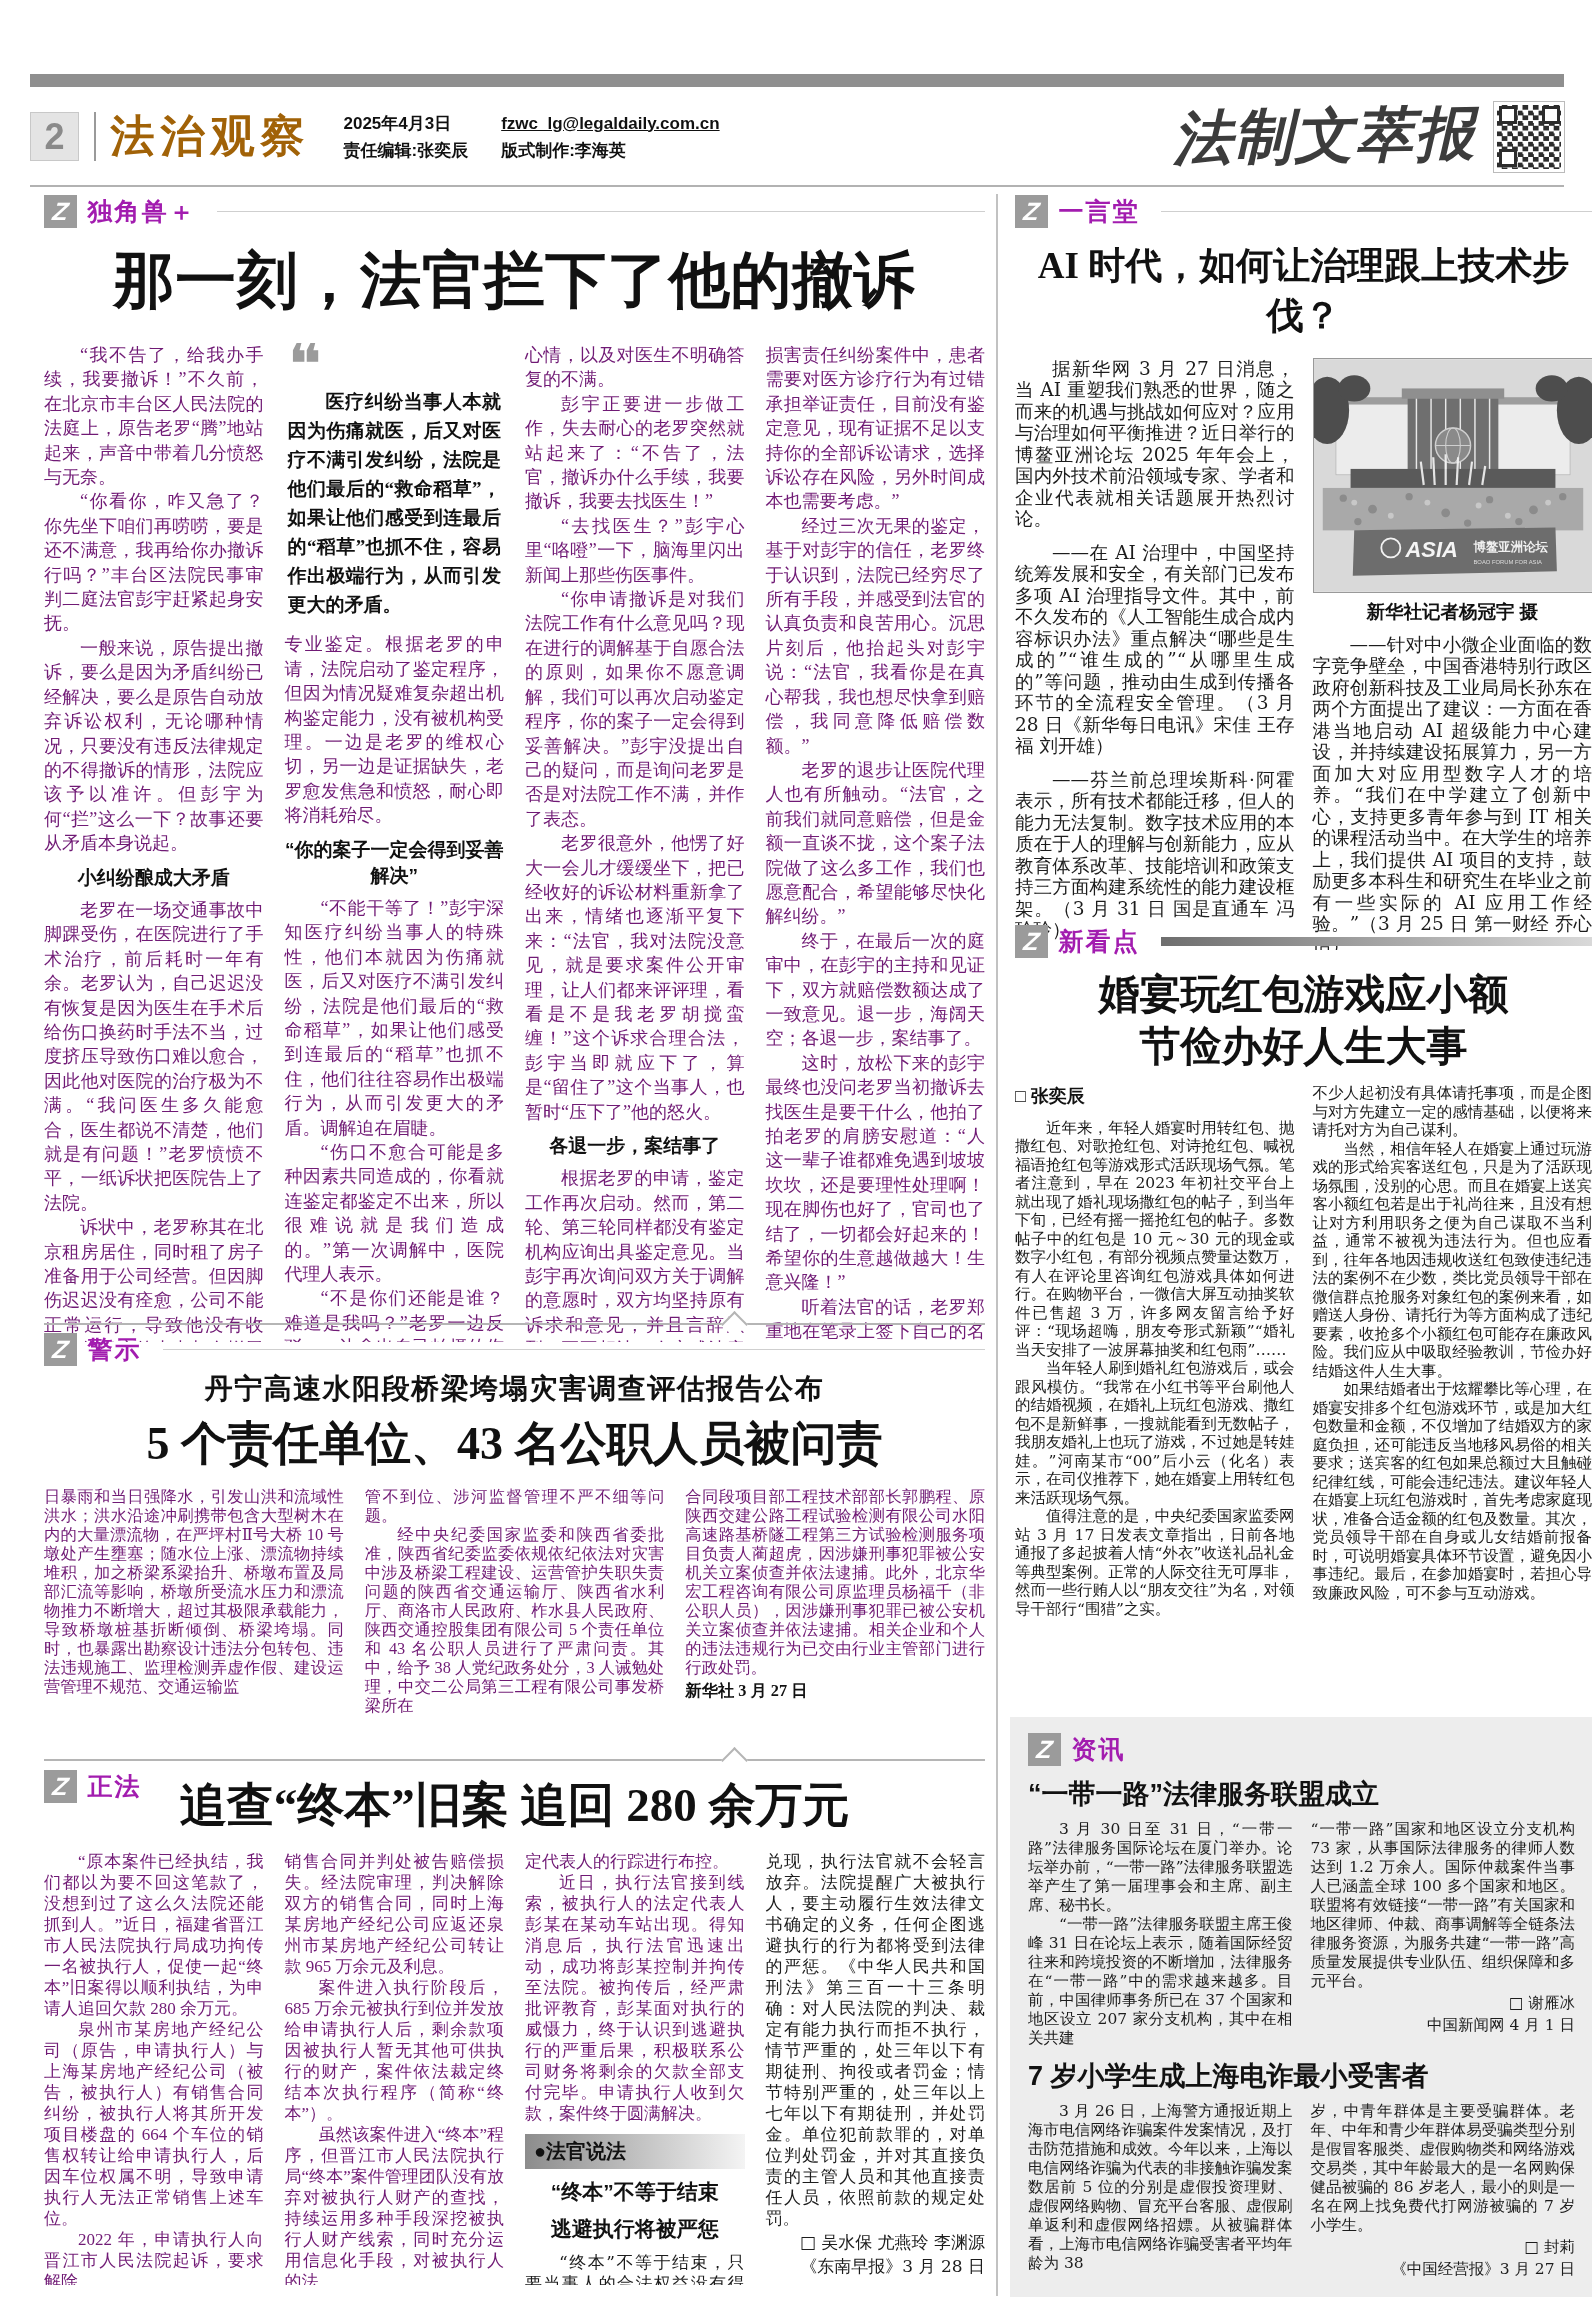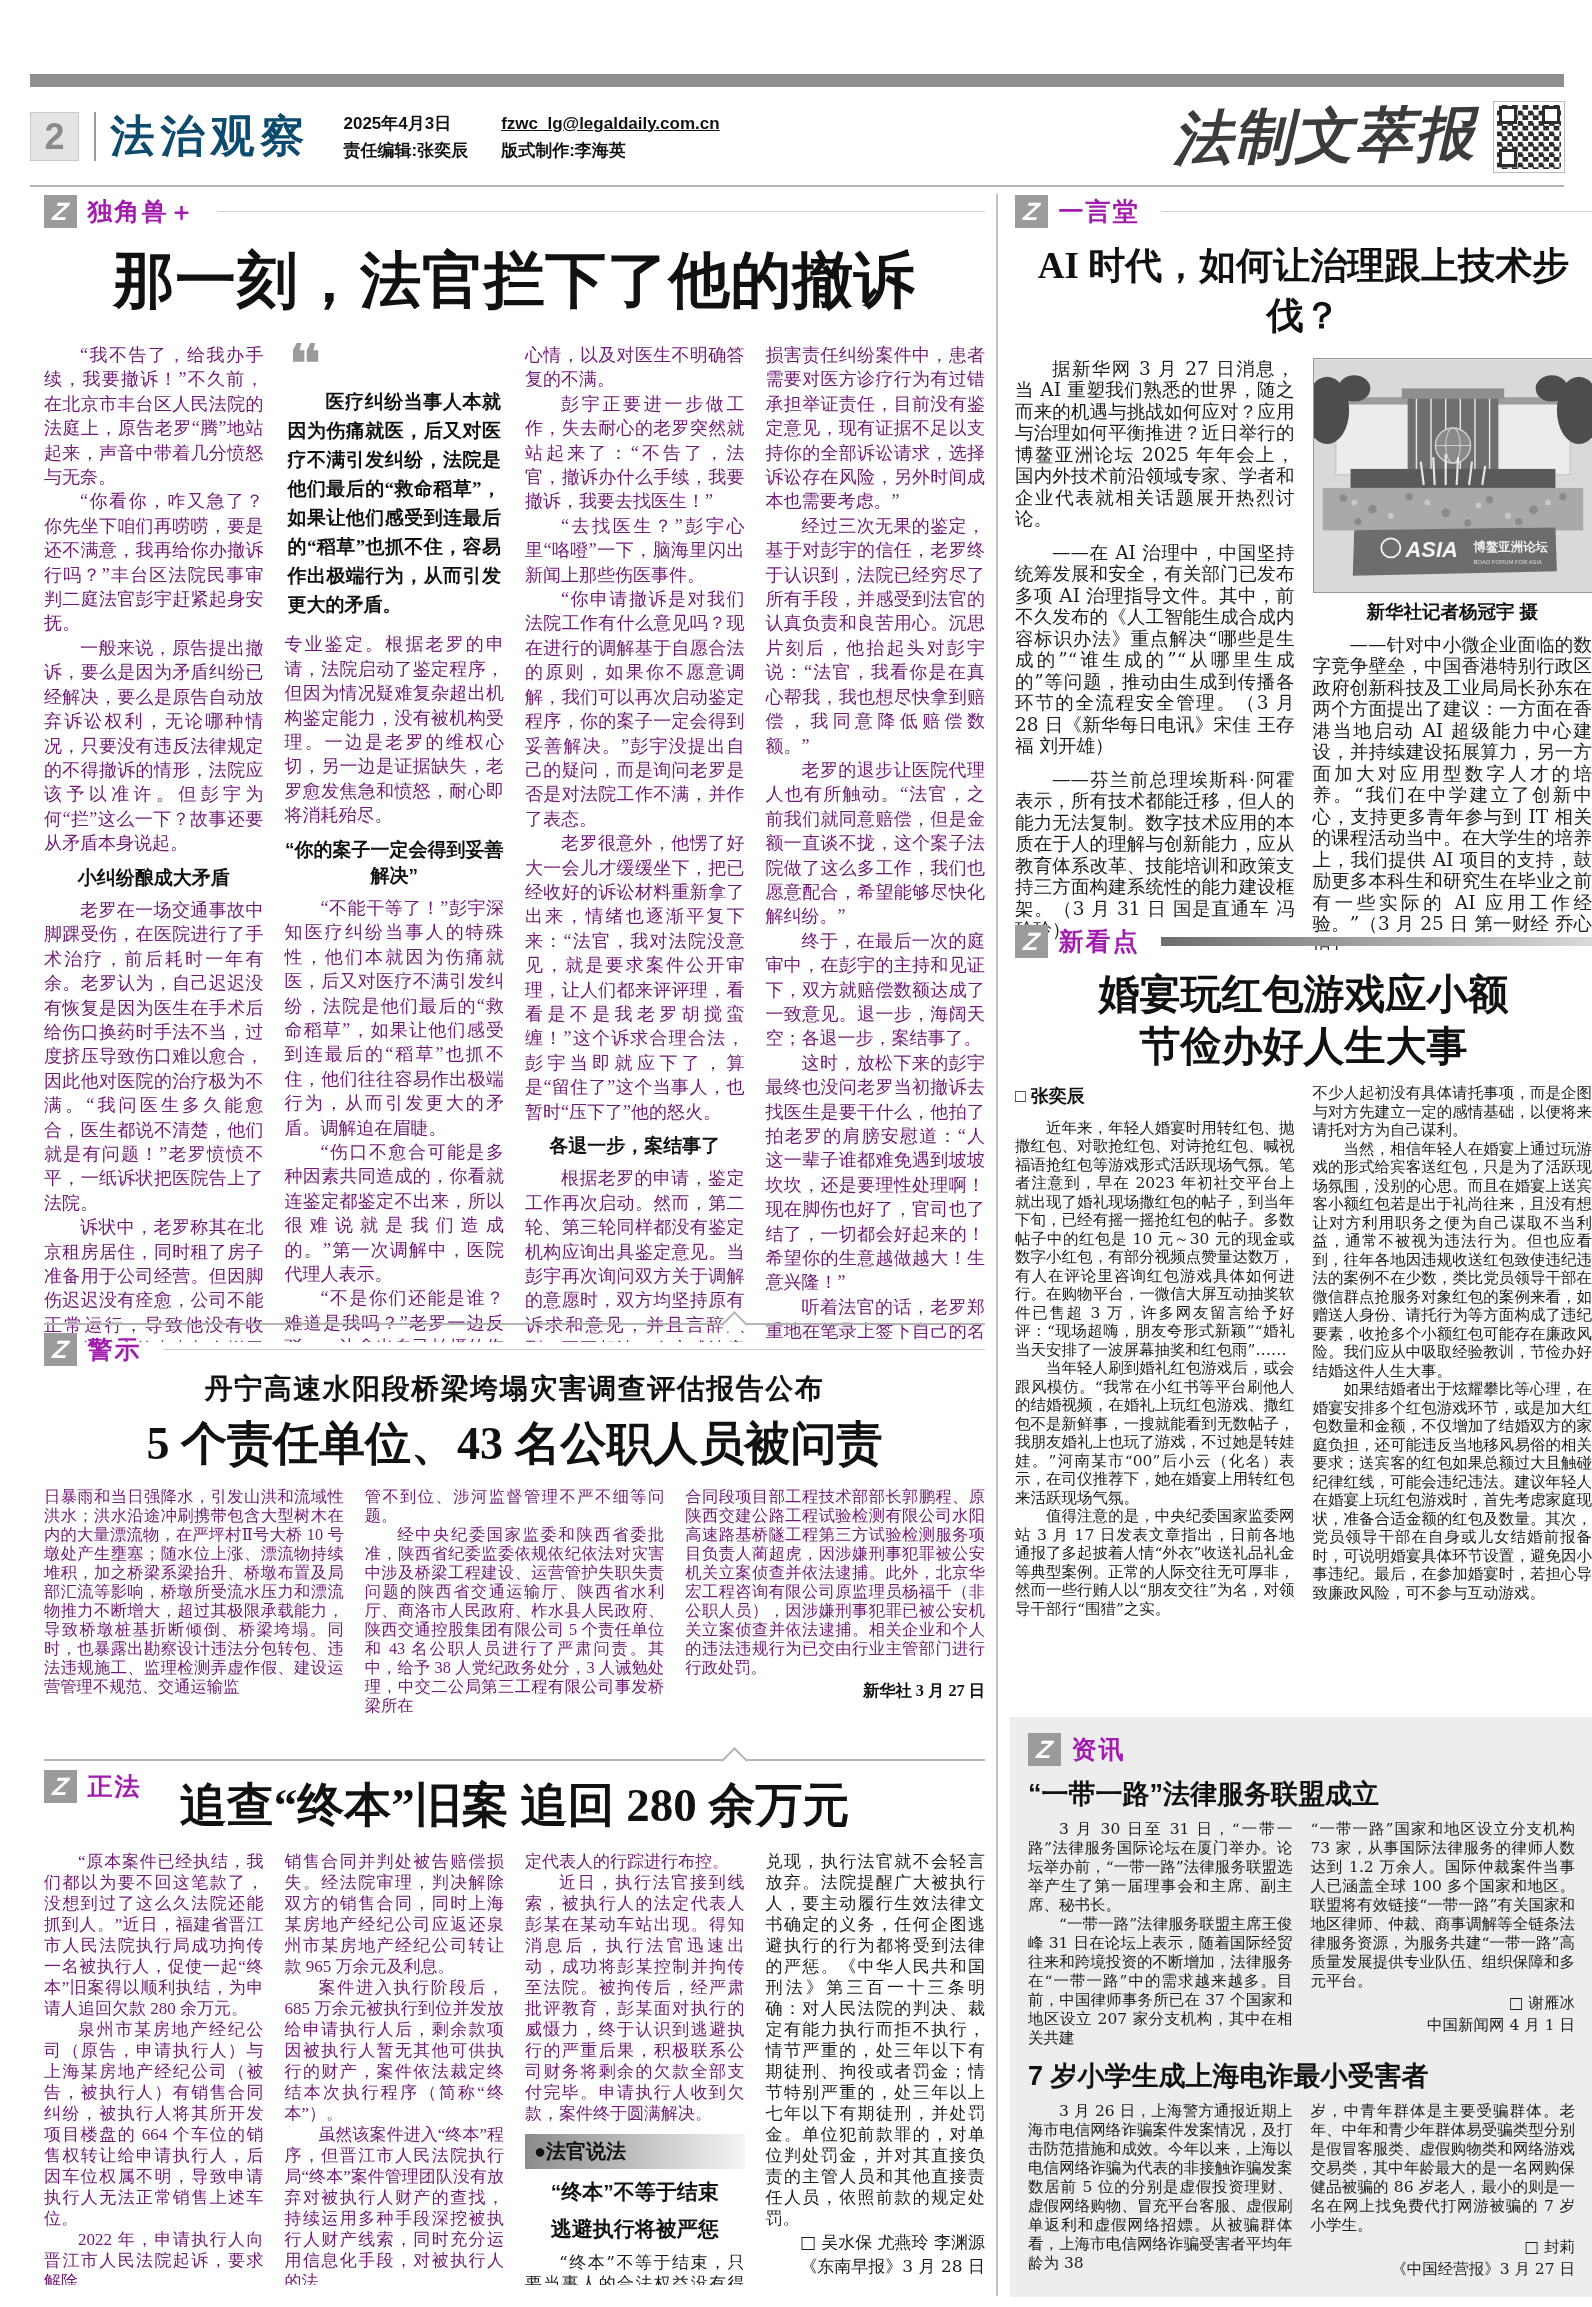--- a/index.html
+++ b/index.html
@@ -7,21 +7,21 @@
   body { width:1593px; height:2307px; position:relative; font-family:"Liberation Serif","DejaVu Serif",serif; color:#111; overflow:hidden; }
 
   .abs { position:absolute; }
 
   
   #topbar { left:30px; top:74px; width:1534px; height:13.3px; background:#8f8f8f; }
   #header { left:30px; top:96px; width:1534px; height:81px; display:flex; align-items:center; }
   .numbox { width:49px; height:49px; background:#e4e4e4; border:0.7px solid #c8c8c8; display:flex; align-items:center; justify-content:center;
             font:bold 36px "Liberation Sans",sans-serif; color:#8a8a8a; }
   .hsep { width:1.5px; height:49px; background:#9a9a9a; margin:0 15px; }
-  .paper-section { font:bold 44px "Liberation Sans",sans-serif; letter-spacing:6px; color:#0c4a6e; }
+  .paper-section { font:bold 44px "Liberation Sans",sans-serif; letter-spacing:6px; color:#a16207; }
   .hmeta { margin-left:33px; font:bold 17px "Liberation Sans",sans-serif; color:#111; line-height:27px; }
   .hmeta a { color:#111; text-decoration:underline; font-weight:bold; }
   .masthead { margin-left:auto; font:bold italic 59px "DejaVu Serif",serif; color:#3c3c3c; transform:rotate(-1deg); letter-spacing:1.5px; }
   .qr { width:70px; height:70px; margin-left:19px; position:relative; border:3px solid #fff; outline:0.7px solid #bbb;
         background:repeating-conic-gradient(#2c2c2c 0% 25%, #fff 0% 50%) 0 0/10.4px 10.4px; }
   .qr i { position:absolute; width:18px; height:18px; border:3.7px solid #2c2c2c; background:#fff; }
   .qr i:nth-child(1){ left:1.5px; top:1.5px; } .qr i:nth-child(2){ right:1.5px; top:1.5px; } .qr i:nth-child(3){ left:1.5px; bottom:1.5px; }
   #headrule { left:30px; top:185px; width:1534px; height:2.2px; background:#b2b2b2; }
 
   
@@ -32,21 +32,21 @@
   .tagfill { flex:1; border-top:1.5px solid #cfcfcf; align-self:center; margin-left:10.4px; }
   .tagfill.dark { border-top:none; height:9px; background:linear-gradient(90deg,#6e6e6e,#d9d9d9); }
   .colrow { display:flex; gap:21px; overflow:hidden; }
   .col { flex:1; min-width:0; }
   .bp { text-align:justify; text-indent:2em; color:#701a75; }
   .noind { text-indent:0; }
   .kai { font-family:"DejaVu Serif",serif; color:#1c1c1c; }
   .sub { font:bold 19px "Liberation Sans",sans-serif; text-align:center; text-indent:0; margin:9px 0 7.4px; }
   .by  { text-align:right; text-indent:0; margin-top:3px; }
   .byl { font:bold 18px "Liberation Sans",sans-serif; text-indent:0; margin-bottom:10.4px; }
-  .src { text-align:right; text-indent:0; font-weight:bold; margin-top:4.4px; }
+  .src { text-indent:0; font-weight:bold; margin-top:4.4px; }
   .pullquote { margin:0 3px 13.3px 3px; }
   .pq-mark { display:block; font-size:64px; line-height:44px; color:#9b9b9b; font-family:"DejaVu Serif",serif; text-indent:0; }
   .pq-text { font-weight:bold; font-size:19px; line-height:29px; text-align:justify; text-indent:2em; }
   .divider { position:absolute; border-top:2.2px solid #b5b5b5; width:941px; left:44px; }
   .chev { position:absolute; top:-9.6px; left:681px; width:19px; height:19px; background:#fff;
           border-left:2.2px solid #b5b5b5; border-top:2.2px solid #b5b5b5; transform:rotate(45deg); }
 
   
   #left-main { left:44px; top:194px; width:941px; }
   .main-head { font:bold 61px "Liberation Serif",serif; text-align:center; margin-top:12px; letter-spacing:0.7px; }

